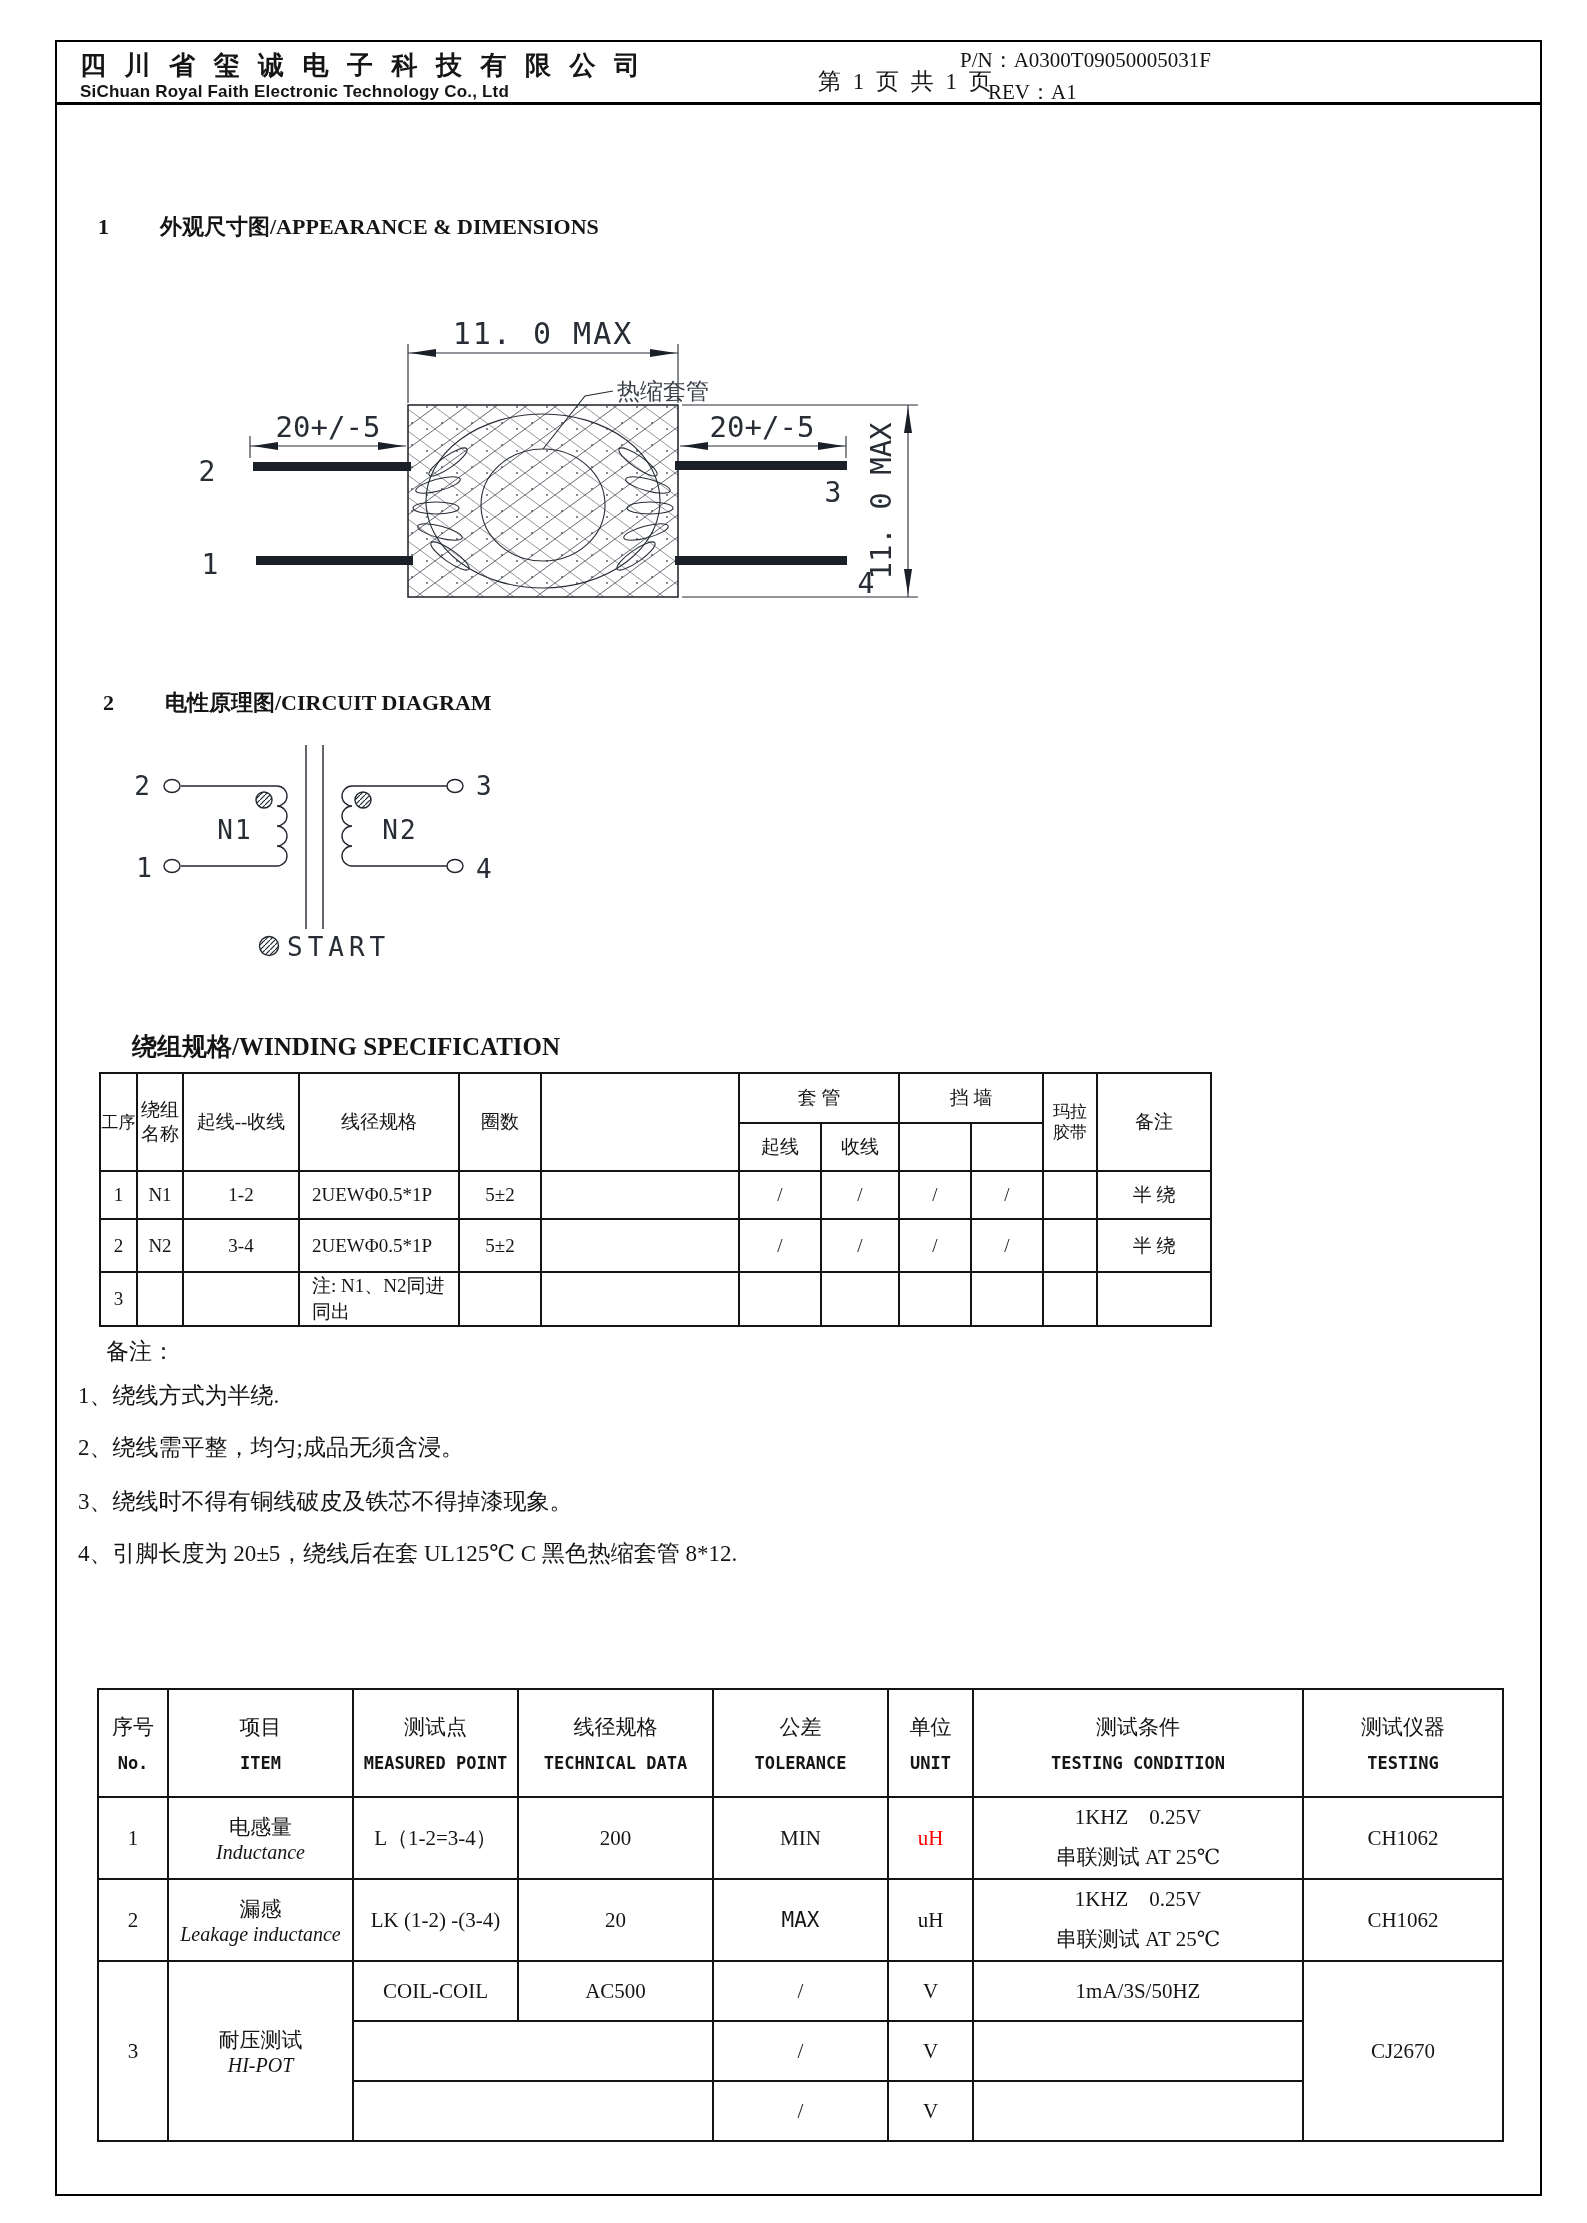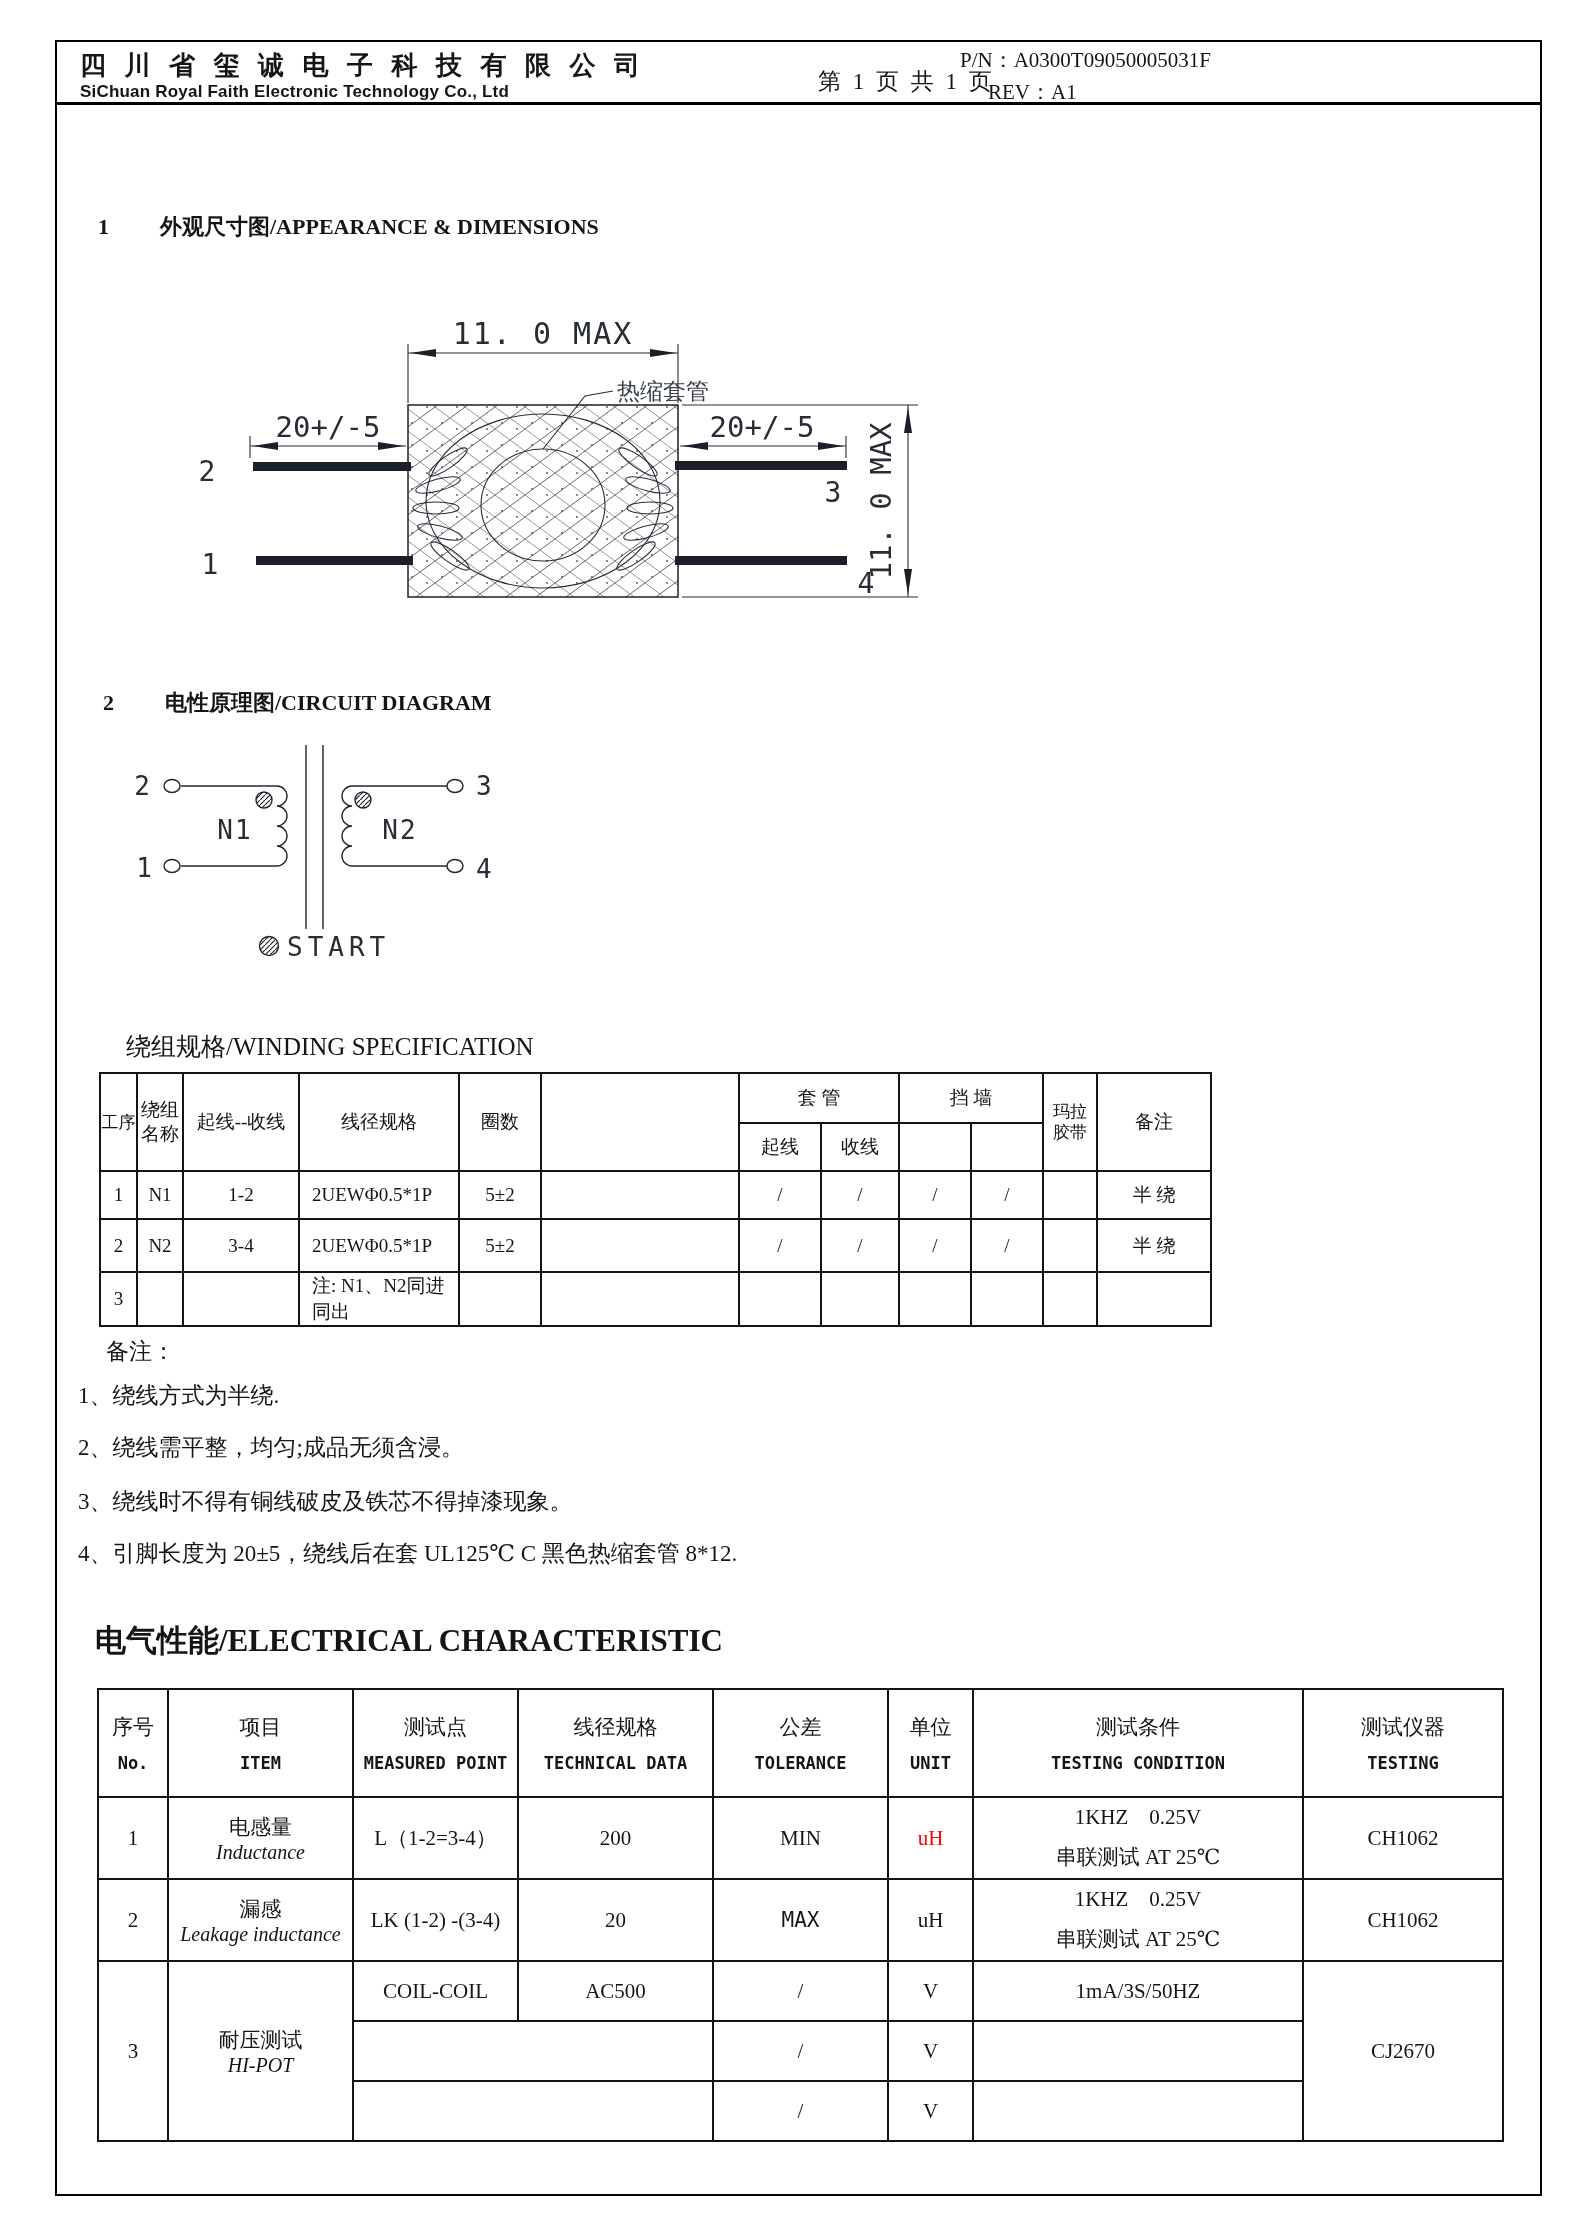--- a/index.html
+++ b/index.html
@@ -15,21 +15,21 @@
   .company-cn{left:80px;top:48px;font-size:26px;font-weight:bold;letter-spacing:6px;white-space:nowrap;font-family:"Liberation Serif",serif;}
   .company-en{left:80px;top:82px;font-size:17px;font-weight:bold;font-family:"Liberation Sans","DejaVu Sans",sans-serif;letter-spacing:.2px;}
   .page-info{left:818px;top:66px;font-size:23px;letter-spacing:3px;white-space:nowrap;}
   .pn-line{left:960px;top:46px;font-size:21px;white-space:nowrap;}
   .rev-line{left:988px;top:78px;font-size:21px;white-space:nowrap;}
   
   .sec-h{font-size:22px;font-weight:bold;white-space:nowrap;}
   .sec1{left:98px;top:212px;}
   .sec2{left:103px;top:688px;}
   .sec-h .no{display:inline-block;width:62px;}
-  .wind-title{left:126px;top:1030px;font-size:25px;font-weight:normal;white-space:nowrap;}
+  .wind-title{left:132px;top:1030px;font-size:25px;font-weight:bold;white-space:nowrap;}
   .elec-title{left:95px;top:1620px;font-size:31px;font-weight:bold;white-space:nowrap;}
   
   .notes-title{left:106px;top:1336px;font-size:23px;}
   .note{left:78px;font-size:23px;white-space:nowrap;}
   .n1{top:1380px;} .n2{top:1432px;} .n3{top:1486px;} .n4{top:1538px;}
   
   svg.art{position:absolute;left:0;top:0;pointer-events:none;}
   .cad{font-family:"DejaVu Sans Mono","Liberation Mono",monospace;fill:#272c35;}
   
   table.doc{border-collapse:collapse;table-layout:fixed;position:absolute;background:transparent;}
@@ -64,21 +64,20 @@
   <div class="abs pn-line"><span>P/N：</span><span>A0300T09050005031F</span></div>
   <div class="abs rev-line"><span>REV：</span><span>A1</span></div>
 
   <div class="abs sec-h sec1">
     <span class="no">1</span><span>外观尺寸图/APPEARANCE &amp; DIMENSIONS</span>
   </div>
   <div class="abs sec-h sec2">
     <span class="no">2</span><span>电性原理图/CIRCUIT DIAGRAM</span>
   </div>
   <div class="abs wind-title">绕组规格/WINDING SPECIFICATION</div>
-  <div class="abs elec-title">电气性能/ELECTRICAL CHARACTERISTIC</div>
 
   <div class="abs notes-title">备注：</div>
   <div class="abs note n1">1、绕线方式为半绕.</div>
   <div class="abs note n2">2、绕线需平整，均匀;成品无须含浸。</div>
   <div class="abs note n3">3、绕线时不得有铜线破皮及铁芯不得掉漆现象。</div>
   <div class="abs note n4">4、引脚长度为 20±5，绕线后在套 UL125℃  C 黑色热缩套管 8*12.</div>
 
   <svg class="art" width="1587" height="2223" viewBox="0 0 1587 2223">
     <defs>
       <pattern id="hatch" patternUnits="userSpaceOnUse" width="30" height="22">

